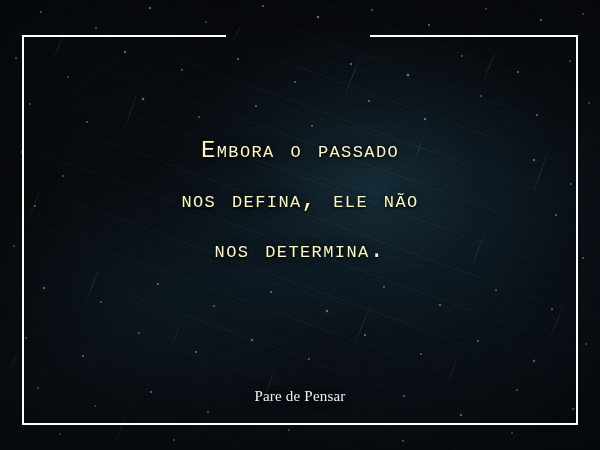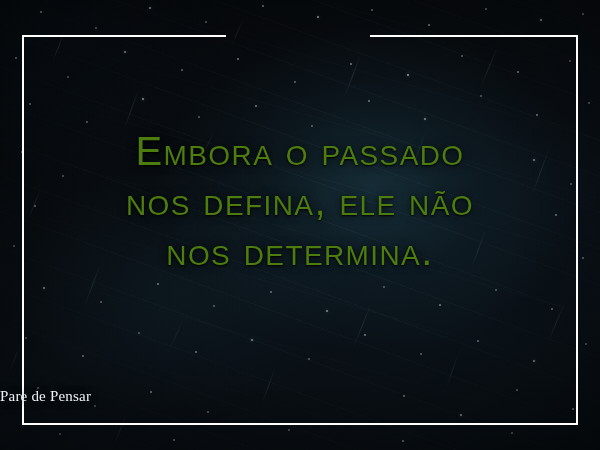--- a/index.html
+++ b/index.html
@@ -99,35 +99,36 @@
     background: #ffffff;
   }
 
   
   .quote {
     position: absolute;
     left: 40px;
     right: 40px;
     top: 126px;
     text-align: center;
-    color: #4d7c0f;
-    font-family: Liberation Sans, sans-serif;
-    font-size: 40px;
+    color: #fef9c3;
+    font-family: Liberation Mono, monospace;
+    font-size: 24px;
     font-weight: 300;
     font-variant: small-caps;
     letter-spacing: 1.4px;
     line-height: 50px;
     text-shadow: 0 0 10px rgba(0,0,0,0.85), 0 1px 2px rgba(0,0,0,0.9);
     white-space: pre-line;
   }
   .attribution {
     position: absolute;
     left: 0;
     right: 0;
     top: 388px;
+    text-align: center;
     color: #eef2f6;
     font-family: "Liberation Serif", serif;
     font-size: 15px;
     font-weight: 400;
     letter-spacing: 0.2px;
     text-shadow: 0 0 8px rgba(0,0,0,0.9);
   }
 </style>
 </head>
 <body>

